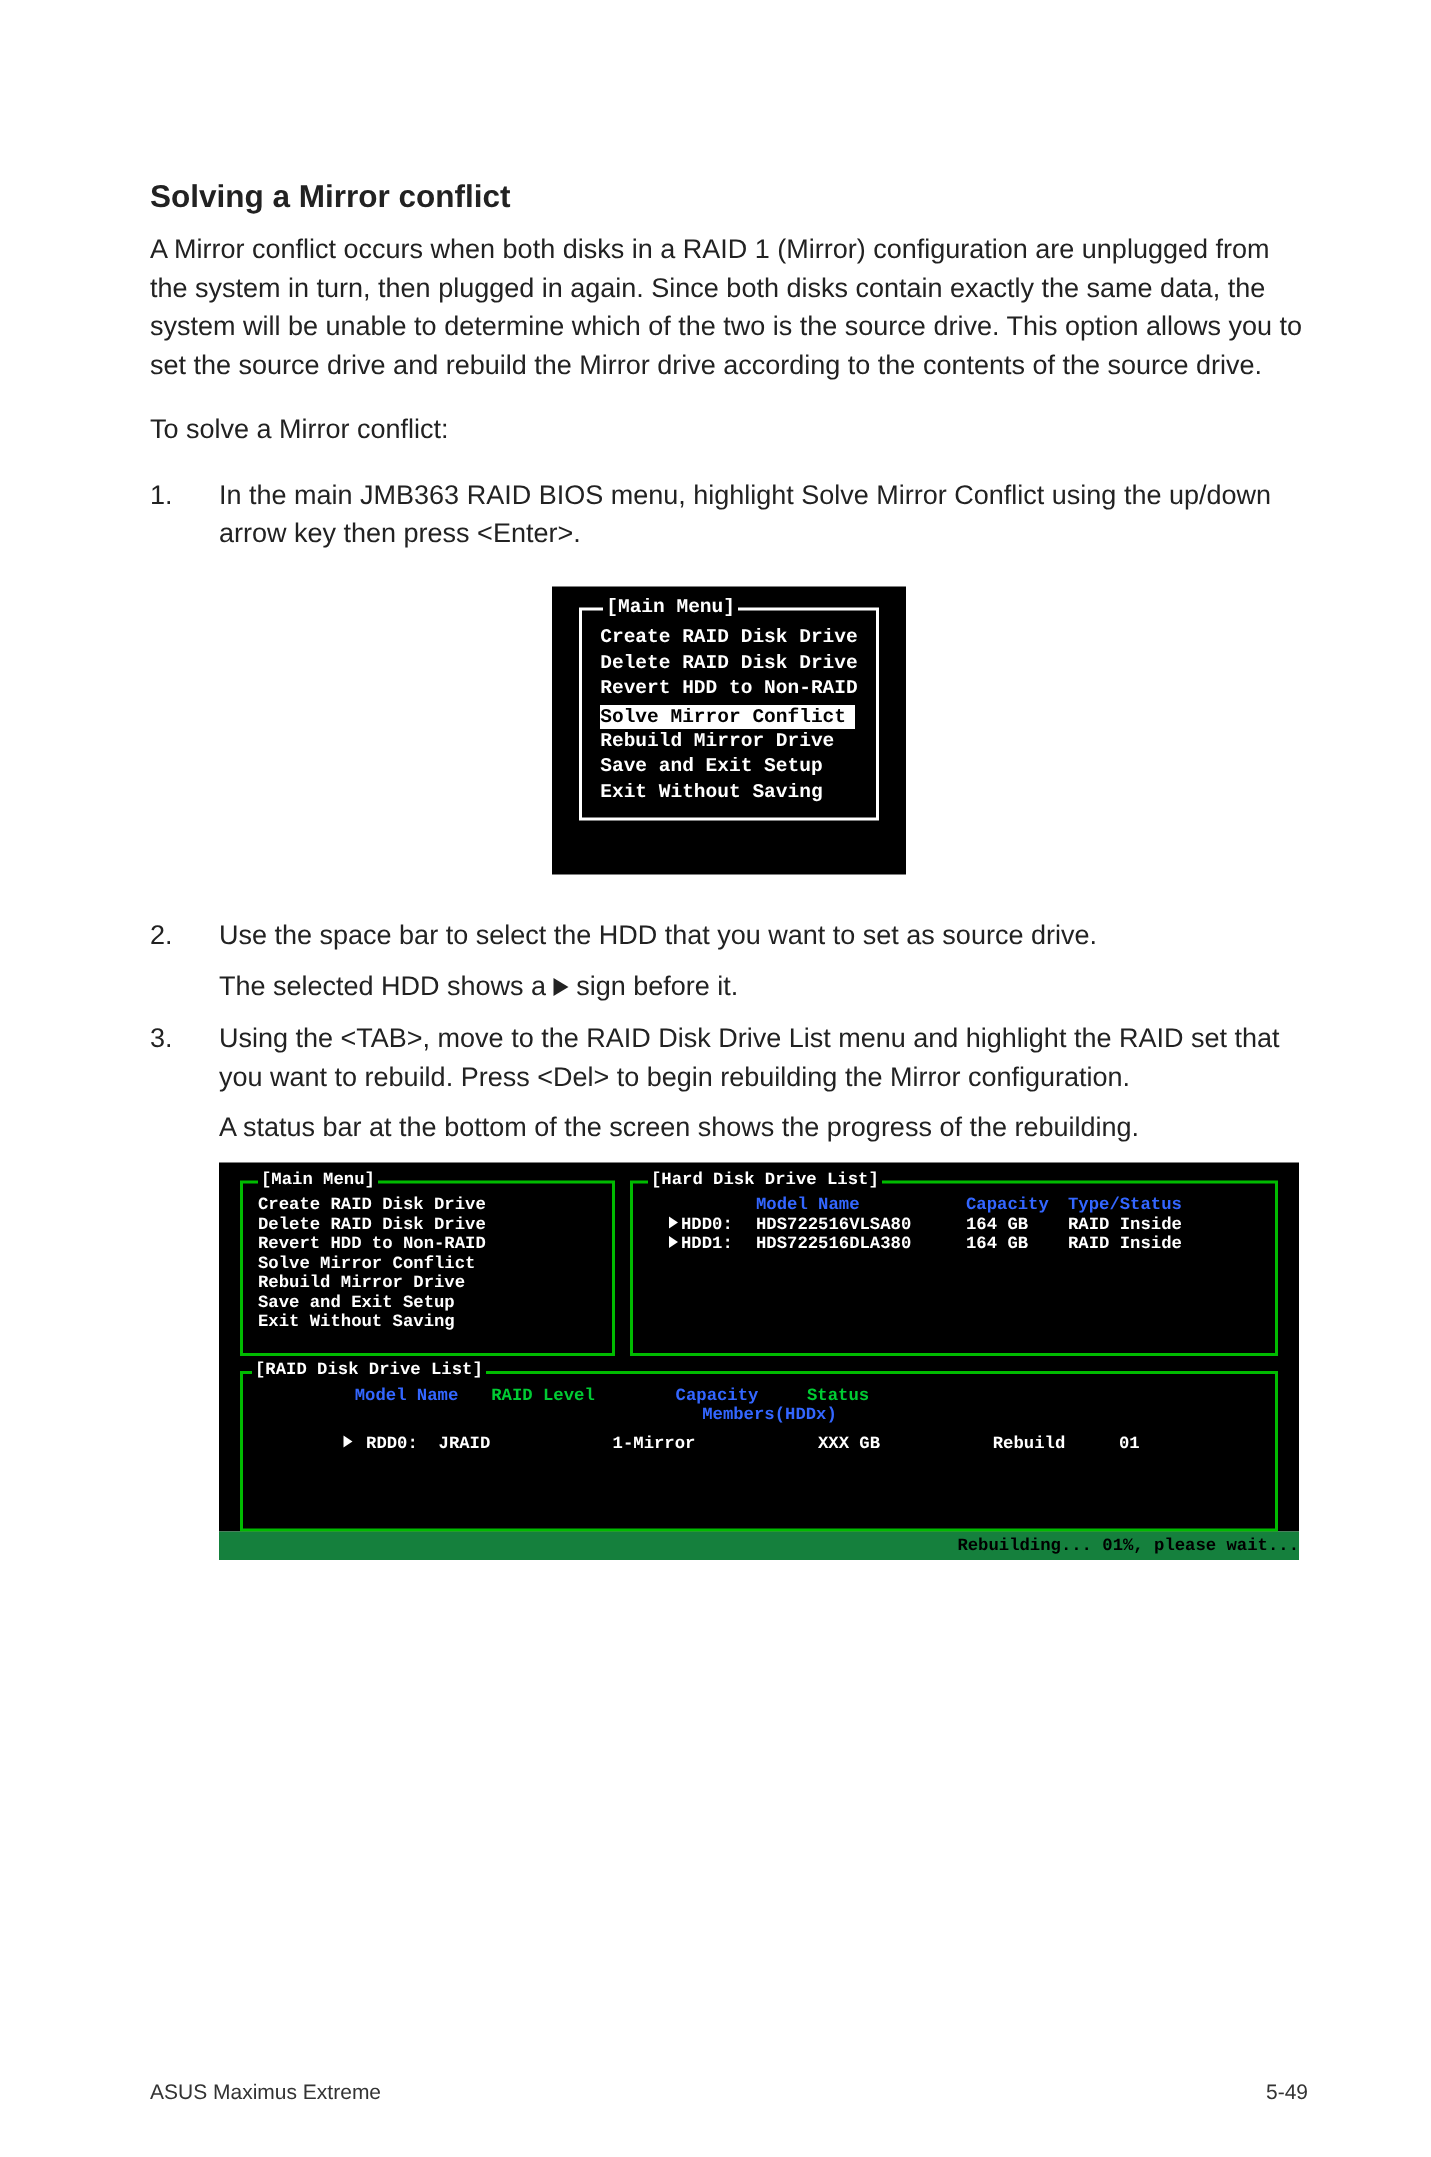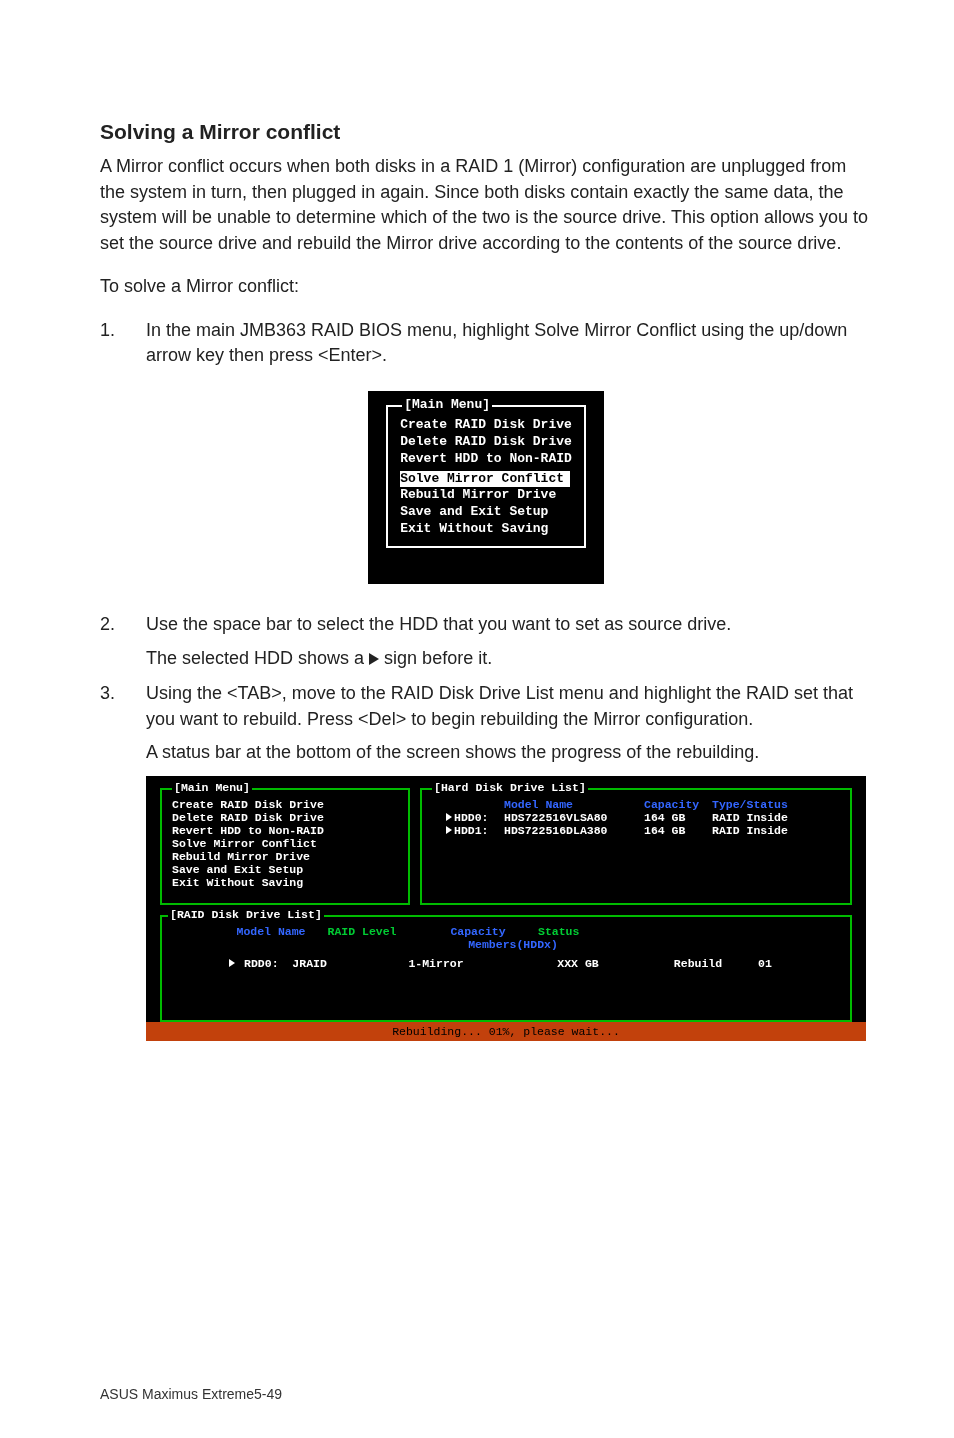--- a/index.html
+++ b/index.html
@@ -135,36 +135,36 @@
     text-align: center;
   }
   .blue  { color: #36f; }
   .green { color: #0c3; }
   .wht   { color: #fff; }
   .row-grid { display: flex; }
   .c-hdd   { width: 58px; }
   .c-model { width: 140px; }
   .c-cap   { width: 68px; }
   .status-bar {
-    background: #c2410c;
+    background: #15803d;
     color: #000;
     font-family: "Courier New", monospace;
-    font-weight: normal;
+    font-weight: bold;
     font-size: 11.5px;
-    text-align: center;
+    text-align: right;
     padding: 3px 0;
     width: 720px;
   }
   .footer {
     position: absolute;
     bottom: 36px;
     left: 100px;
     right: 82px;
     display: flex;
-    justify-content: flex-start;
+    justify-content: space-between;
     font-size: 14px;
     color: #333;
     border-top: 1px solid transparent;
   }
 </style>
 </head>
 <body>
 
 <h2>Solving a Mirror conflict</h2>
 
@@ -259,21 +259,21 @@
         <span class="green">Status</span>
       </div>
       <div class="blue" style="padding-left:14px;">Members(HDDx)</div>
       <div style="display:flex; margin-top:6px;">
         <span style="width:190px; padding-left:14px;" class="wht">
           <span class="tri-white"></span>
           <span>RDD0:</span>&nbsp;
           <span>JRAID</span>
         </span>
         <span style="width:140px;" class="wht">1-Mirror</span>
-        <span style="width:120px;margin-left:12px;" class="wht">XXX GB</span>
+        <span style="width:120px;" class="wht">XXX GB</span>
         <span style="width:120px;" class="wht">Rebuild</span>
         <span class="wht">01</span>
       </div>
     </div>
   </div>
   <div class="status-bar">Rebuilding... 01%, please wait...</div>
 </div>
 
 <div class="footer">
   <span>ASUS Maximus Extreme</span>

